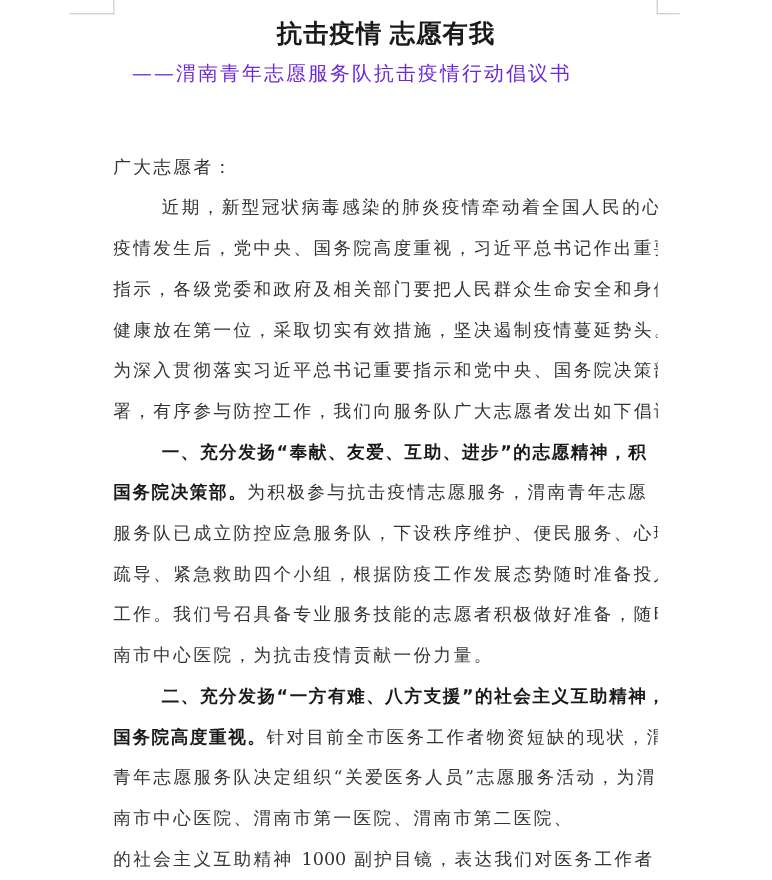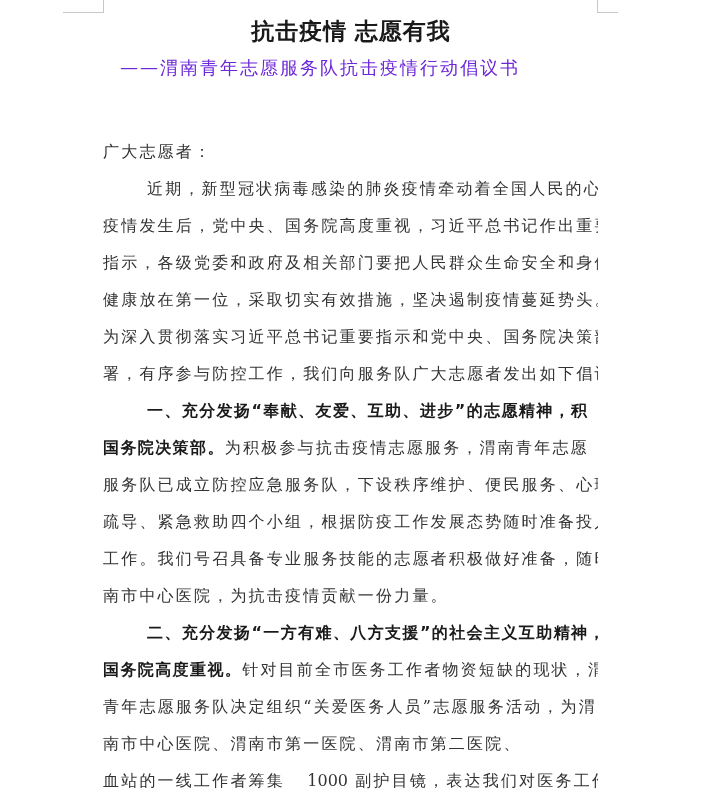--- a/index.html
+++ b/index.html
@@ -36,21 +36,21 @@
       height: 12px;
       border-left-width: 1px;
       border-bottom-width: 1px;
     }
     .title {
       position: absolute;
       left: 0;
       width: 702px;
       top: 16px;
       text-align: center;
-      font-family: Liberation Sans, sans-serif;
+      font-family: Liberation Serif, serif;
       font-weight: bold;
       font-size: 23px;
       letter-spacing: 1px;
       color: #1a1a1a;
       line-height: 30px;
     }
     .subtitle {
       position: absolute;
       left: 120px;
       width: 520px;
@@ -81,21 +81,20 @@
       padding-left: 44px;
     }
     .bold {
       font-family: "DejaVu Sans", "Liberation Sans", sans-serif;
       font-weight: bold;
       color: #1a1a1a;
       letter-spacing: 1.4px;
     }
     .num {
       letter-spacing: 0;
-      margin-left: 15px;
     }
   </style>
 </head>
 <body>
 
 <div class="corner corner-left"></div>
 <div class="corner corner-right"></div>
 
 <div class="title">抗击疫情 志愿有我</div>
 <div class="subtitle">——渭南青年志愿服务队抗击疫情行动倡议书</div>
@@ -114,14 +113,14 @@
   <div class="line"><span class="bold">国务院决策部。</span><span>为积极参与抗击疫情志愿服务，渭南青年志愿</span></div>
   <div class="line">服务队已成立防控应急服务队，下设秩序维护、便民服务、心理</div>
   <div class="line">疏导、紧急救助四个小组，根据防疫工作发展态势随时准备投入</div>
   <div class="line">工作。我们号召具备专业服务技能的志愿者积极做好准备，随时</div>
   <div class="line">南市中心医院，为抗击疫情贡献一份力量。</div>
 
   <div class="line indent bold">二、充分发扬“一方有难、八方支援”的社会主义互助精神，</div>
   <div class="line"><span class="bold">国务院高度重视。</span><span>针对目前全市医务工作者物资短缺的现状，渭南</span></div>
   <div class="line">青年志愿服务队决定组织“关爱医务人员”志愿服务活动，为渭</div>
   <div class="line"><span>南市中心医院、渭南市第一医院、渭南市第二医院、</span></div>
-  <div class="line"><span>血站的一线工作者筹集 </span><span class="num">1000</span><span> 副护目镜，表达我们对医务工作者</span></div>
+  <div class="line"><span>的社会主义互助精神 </span><span class="num">1000</span><span> 副护目镜，表达我们对医务工作者</span></div>
 </div>
 
 </body></html>

